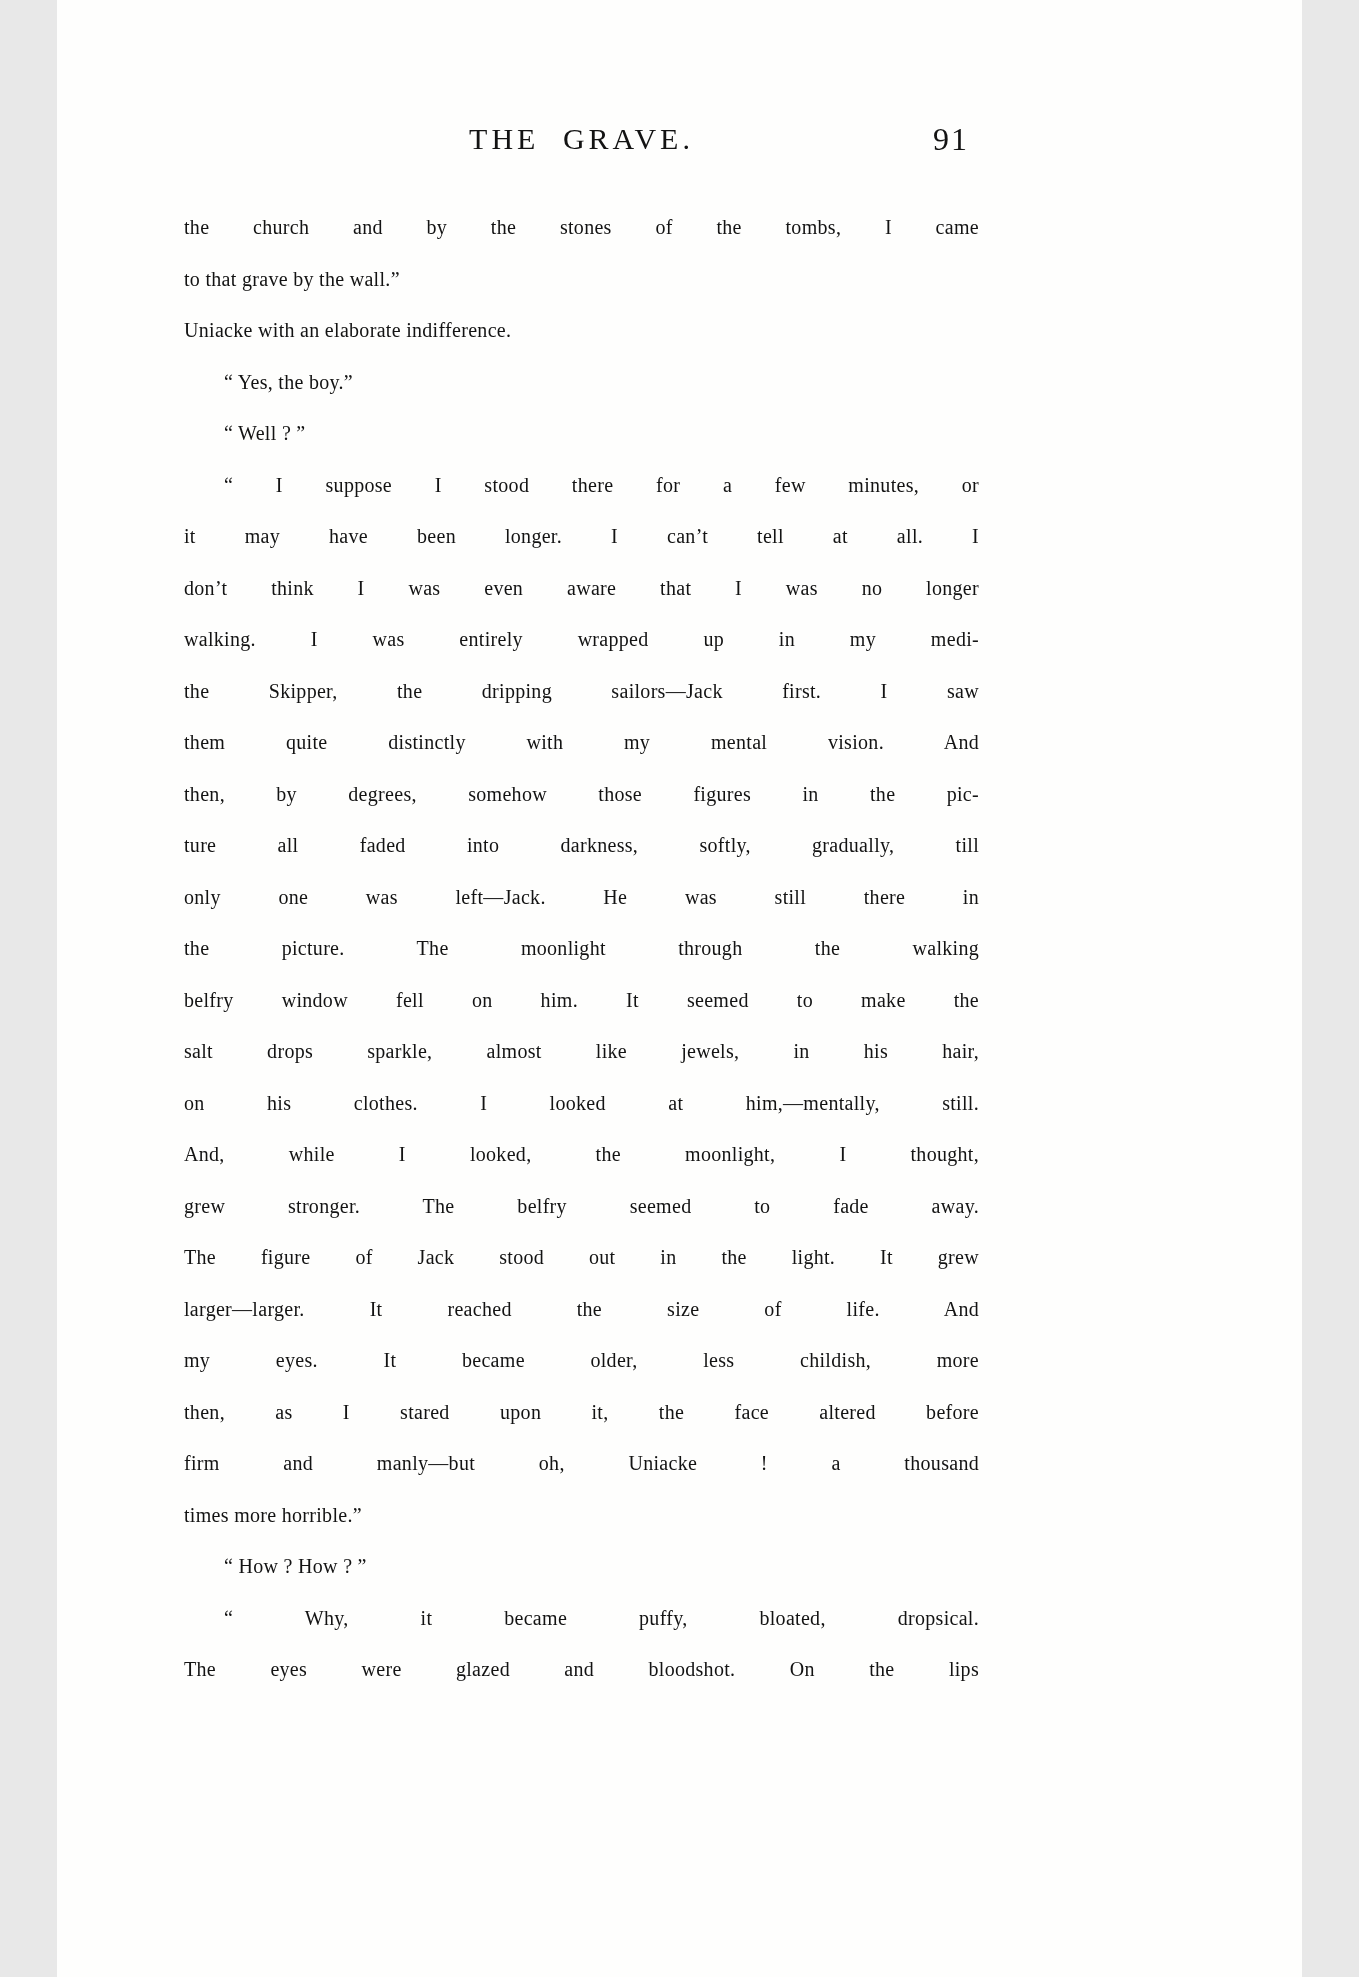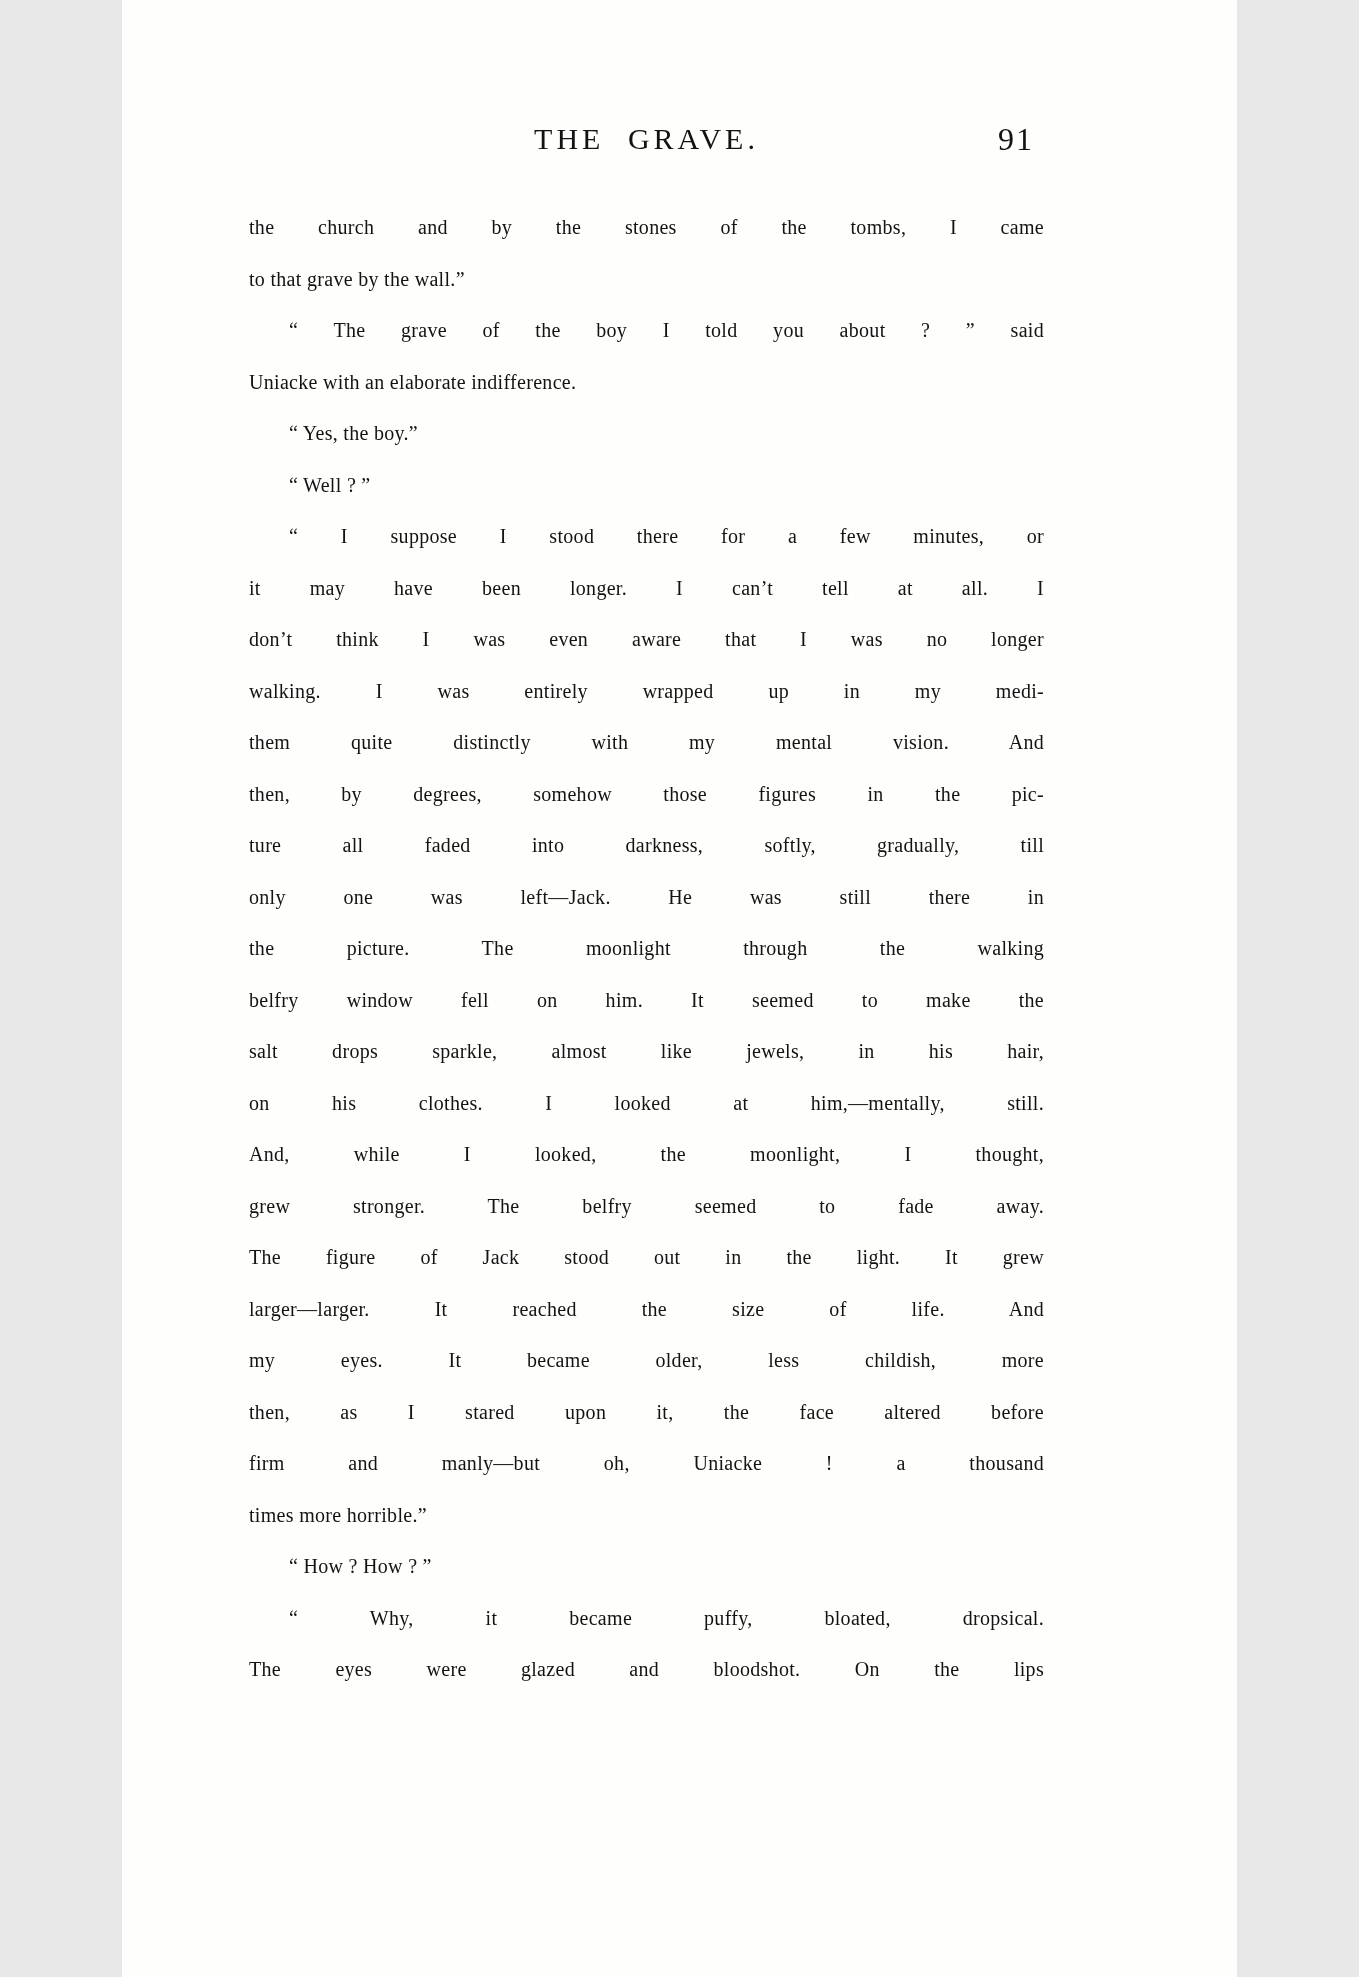--- a/index.html
+++ b/index.html
@@ -2,21 +2,21 @@
 <html><head>
 <meta charset="utf-8">
 <style>
   html, body {
     margin: 0;
     padding: 0;
     background: #e8e8e8;
   }
   .page {
     position: relative;
-    width: 1115px;
+    width: 1245px;
     height: 1977px;
     margin: 0 auto;
     background: #fefefd;
     color: #131313;
     font-family: "Liberation Serif", "DejaVu Serif", serif;
     overflow: hidden;
   }
   .content {
     position: absolute;
     left: 127px;
@@ -68,28 +68,28 @@
   <div class="content">
 
     <div class="running-head-row">
       <div class="running-title">THE GRAVE.</div>
       <div class="page-number">91</div>
     </div>
 
     <div class="body-text">
       <div class="line">the church and by the stones of the tombs, I came</div>
       <div class="line end">to that grave by the wall.”</div>
-      <div class="line indent">“ The grave of the boy I told you about ? ” said</div>
       <div class="line end">Uniacke with an elaborate indifference.</div>
       <div class="line indent end">“ Yes, the boy.”</div>
       <div class="line indent end">“ Well ? ”</div>
       <div class="line indent">“ I suppose I stood there for a few minutes, or</div>
       <div class="line">it may have been longer.  I can’t tell at all.  I</div>
       <div class="line">don’t think I was even aware that I was no longer</div>
       <div class="line">walking.  I was entirely wrapped up in my medi-</div>
+      <div class="line">the Skipper, the dripping sailors—Jack first.  I saw</div>
       <div class="line">them quite distinctly with my mental vision.  And</div>
       <div class="line">then, by degrees, somehow those figures in the pic-</div>
       <div class="line">ture all faded into darkness, softly, gradually, till</div>
       <div class="line">only one was left—Jack.  He was still there in</div>
       <div class="line">the picture.  The moonlight through the walking</div>
       <div class="line">belfry window fell on him.  It seemed to make the</div>
       <div class="line">salt drops sparkle, almost like jewels, in his hair,</div>
       <div class="line">on his clothes.  I looked at him,—mentally, still.</div>
       <div class="line">And, while I looked, the moonlight, I thought,</div>
       <div class="line">grew stronger.  The belfry seemed to fade away.</div>

